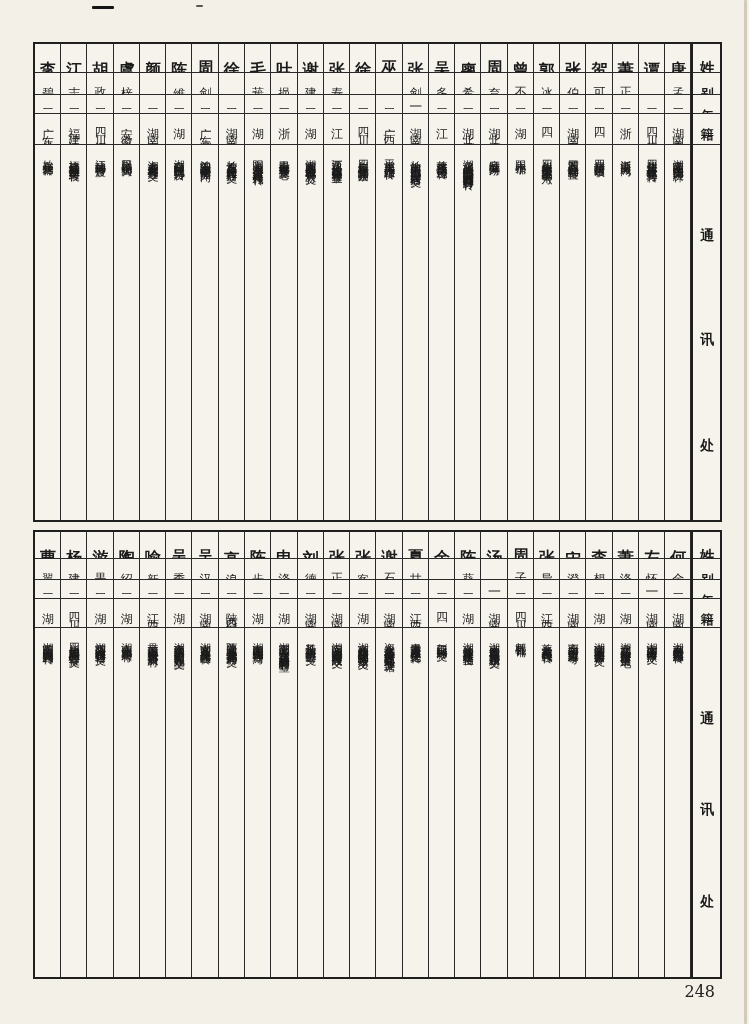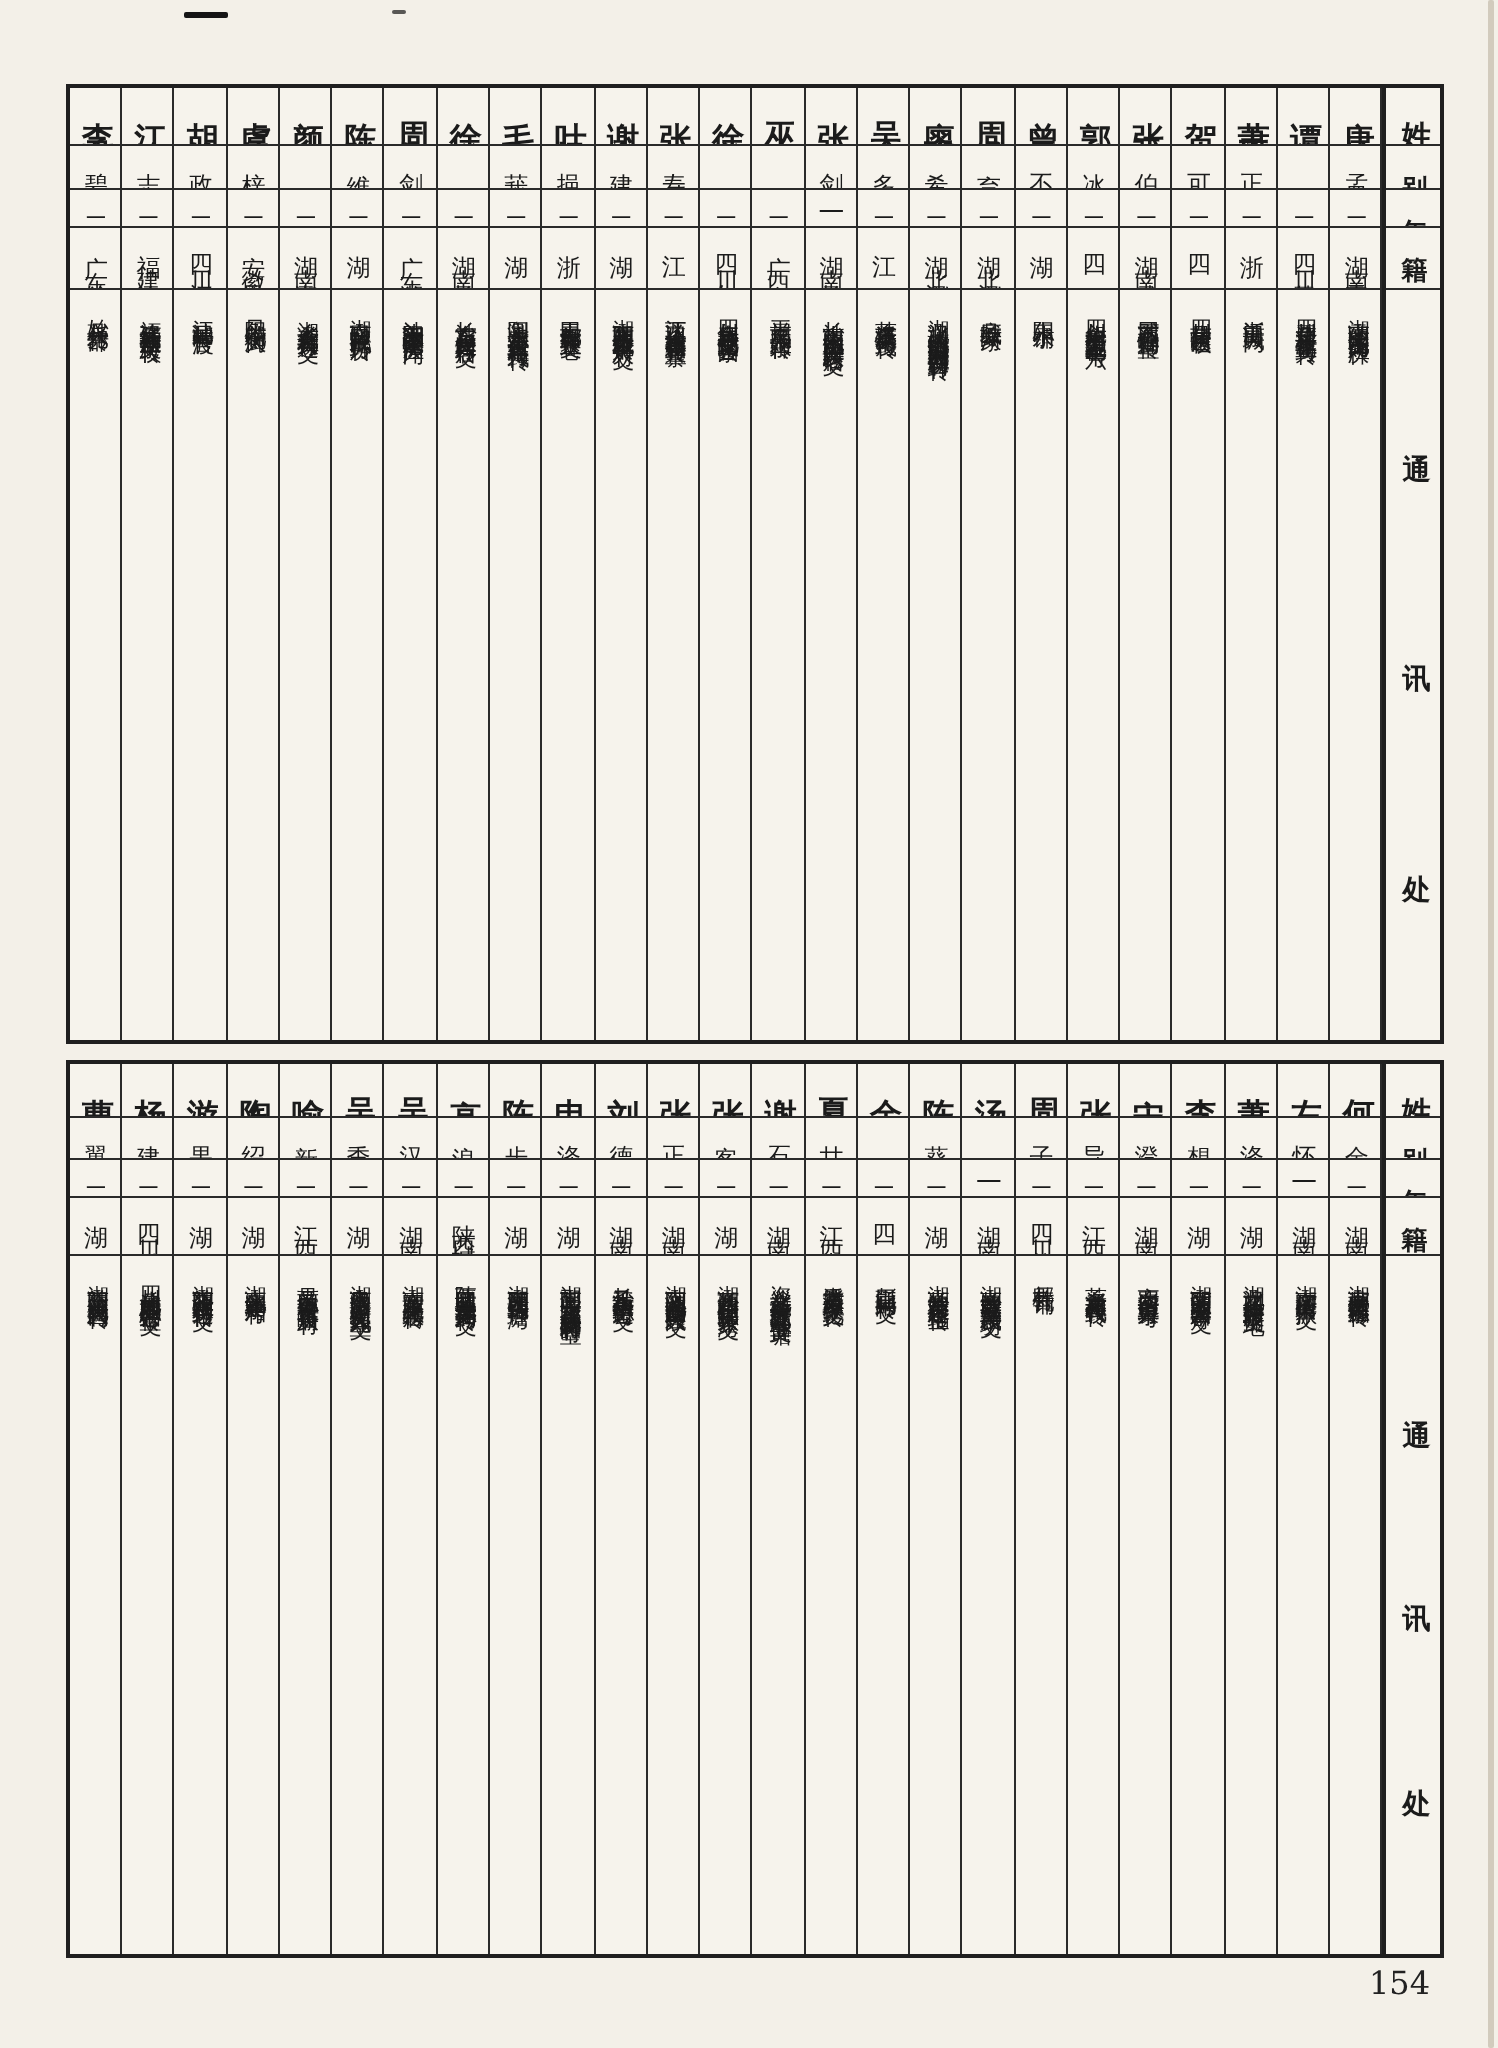--- a/index.html
+++ b/index.html
@@ -982,14 +982,14 @@
         </div>
         <div class="cell c-native">
           <span class="vtext">湖南</span>
         </div>
         <div class="cell c-addr">
           <span class="vtext">湖南益阳东门城内大利昌转</span>
         </div>
       </div>
     </div>
 
-  <div class="page-number">154</div>
+  <div class="page-number">248</div>
 </div>
 
 </body></html>

